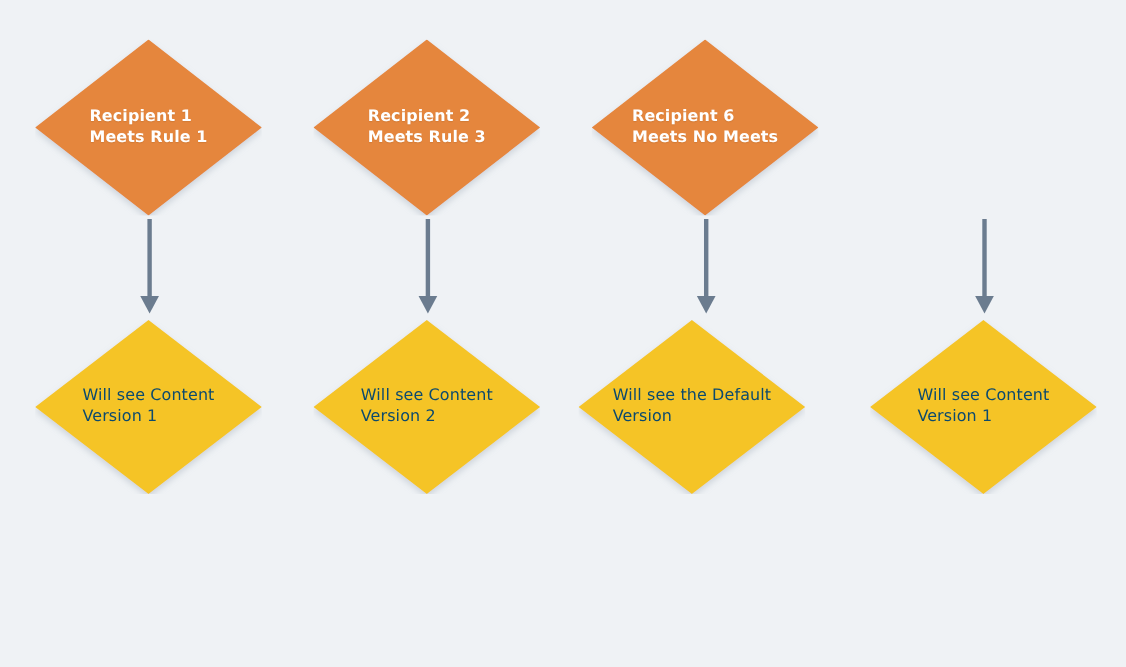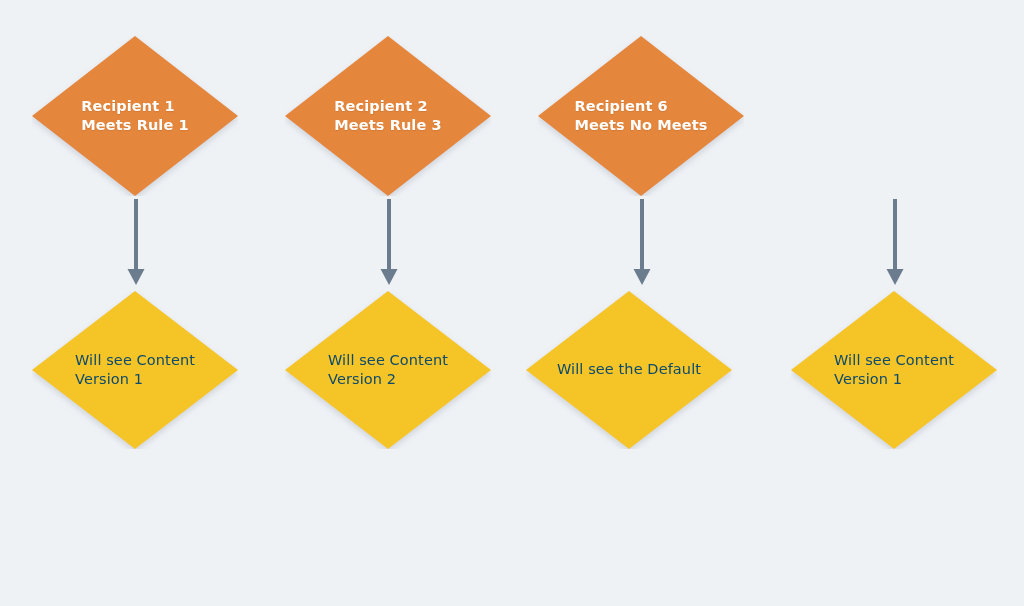--- a/index.html
+++ b/index.html
@@ -174,20 +174,21 @@
     <svg class="shape" viewBox="0 0 206 158" preserveAspectRatio="none">
       <defs>
         <filter id="sh7" x="-20%" y="-20%" width="140%" height="150%">
           <feDropShadow dx="0" dy="3" stdDeviation="3" flood-color="#9aa6b4" flood-opacity="0.40"></feDropShadow>
         </filter>
       </defs>
       <polygon points="103,0 206,79 103,158 0,79" fill="#f5c427" filter="url(#sh7)"></polygon>
     </svg>
     <div class="label">
       <div>Will see the Default</div>
+      <div>Version</div>
     </div>
   </div>
 
 
   <div class="arrow" style="left:886px; top:199px;">
     <svg width="18" height="88" viewBox="0 0 18 88">
       <line x1="9" y1="0" x2="9" y2="72" stroke="#6b7c8f" stroke-width="4"></line>
       <polygon points="9,86 0.5,70 17.5,70" fill="#6b7c8f"></polygon>
     </svg>
   </div>

